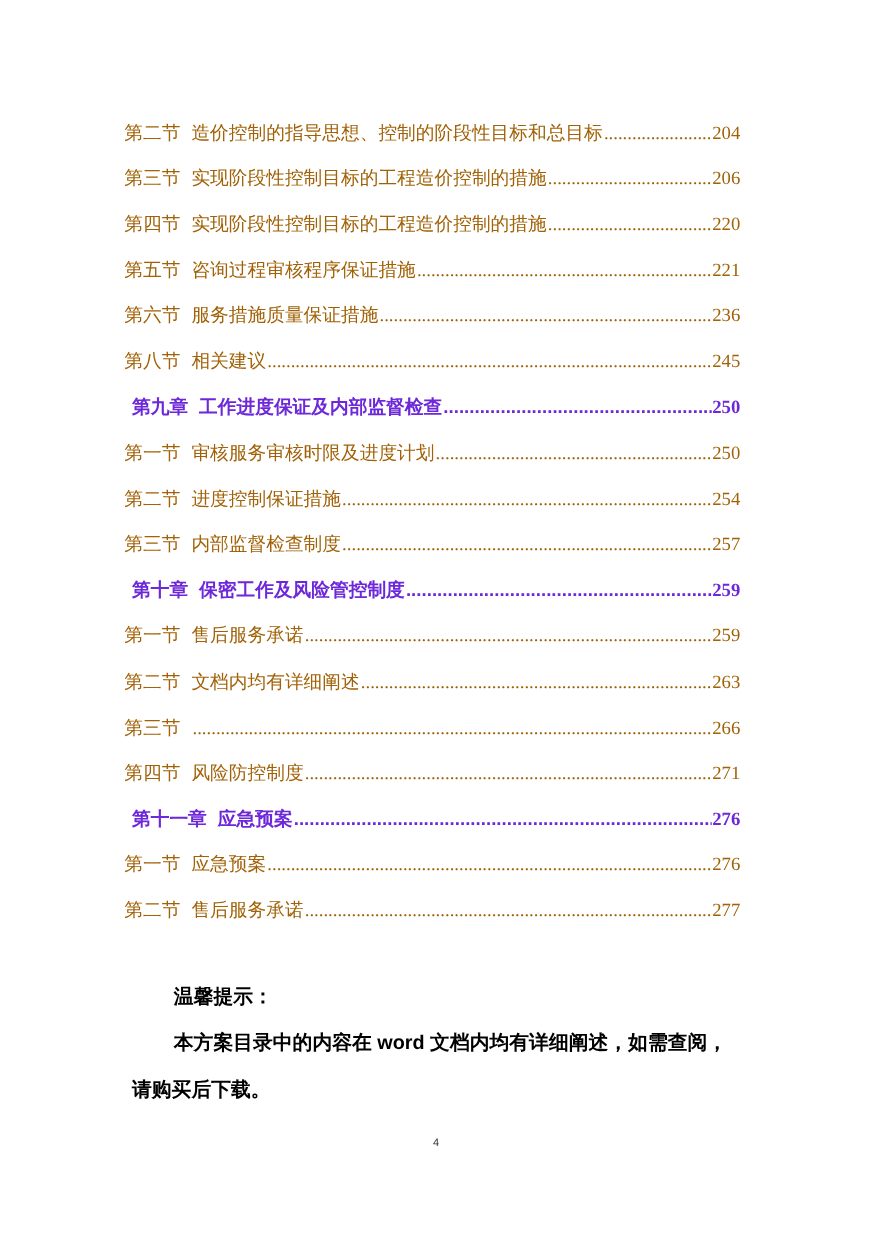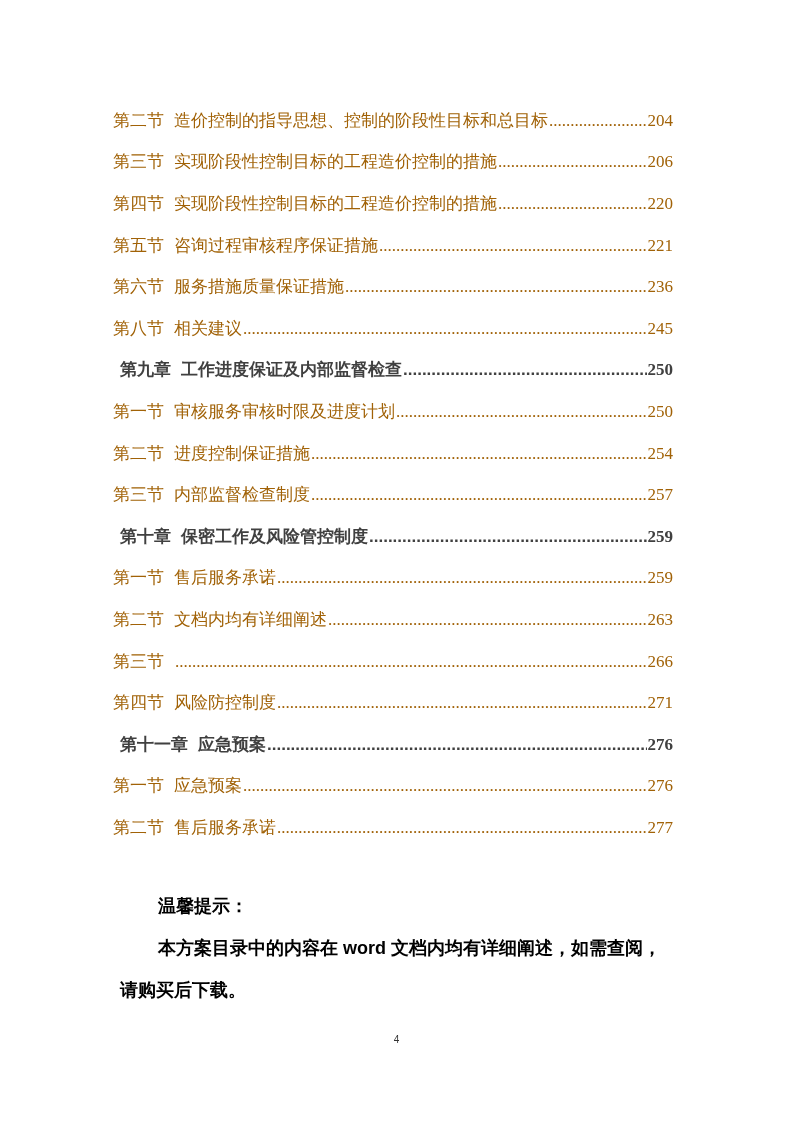--- a/index.html
+++ b/index.html
@@ -33,21 +33,21 @@
     }
     .toc-row.section {
       padding-left: 113px;
       font-weight: normal;
       color: #a16207;
     }
     .toc-row.chapter {
       padding-left: 120px;
       font-weight: bold;
       font-family: "Liberation Sans", "DejaVu Sans", sans-serif;
-      color: #404040;
+      color: #6d28d9;
     }
     .toc-row .num {
       white-space: nowrap;
     }
     .toc-row .gap {
       display: inline-block;
       width: 10px;
     }
     .toc-row .title {
       white-space: nowrap;

